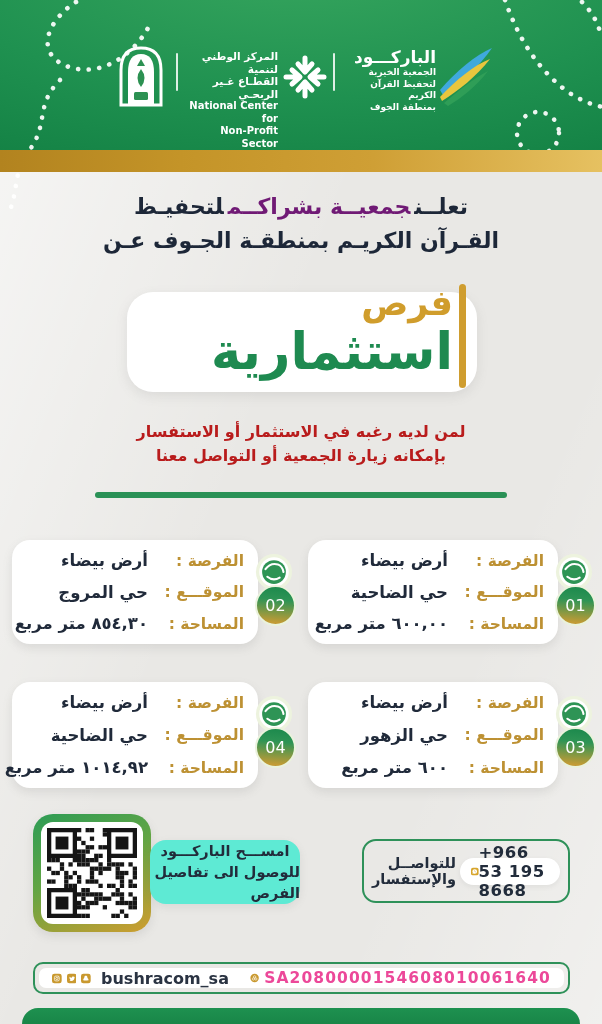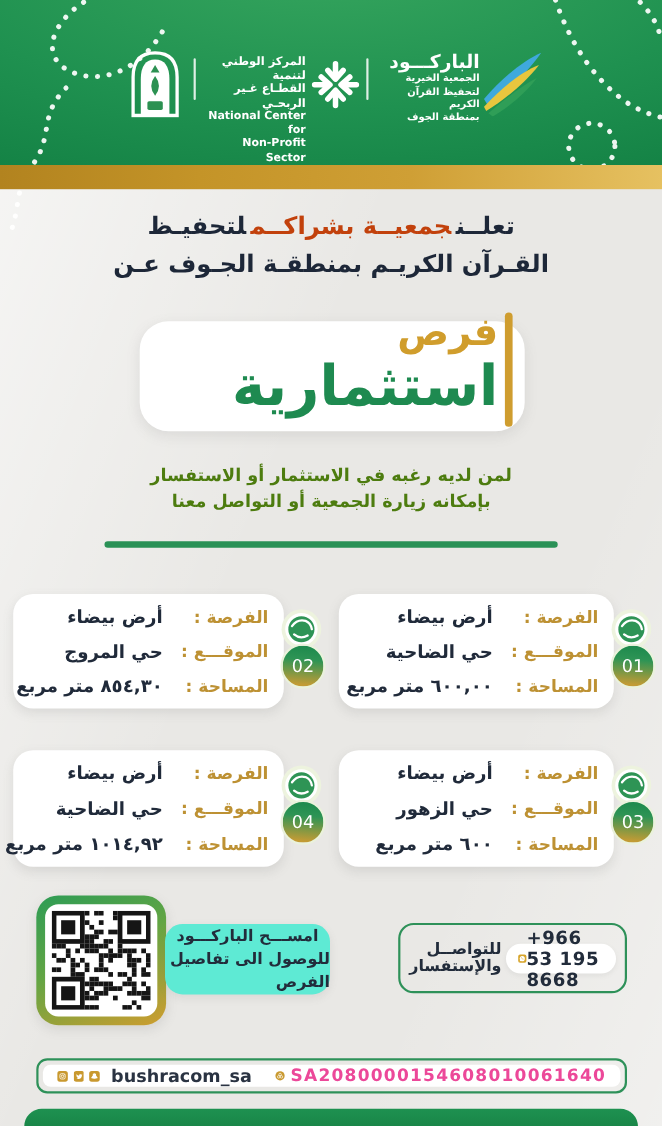--- a/index.html
+++ b/index.html
@@ -20,33 +20,33 @@
   .hdiv{position:absolute;width:1.5px;background:rgba(255,255,255,.85);border-radius:1px}
   .ncnp-text{left:186px;top:50px;width:92px;text-align:right;direction:rtl}
   .ncnp-text .ar{font-size:10.5px;font-weight:700;line-height:12.5px}
   .ncnp-text .en{font-size:10px;font-weight:700;line-height:12.5px;direction:ltr}
   .bushra-text{left:340px;top:47px;width:96px;text-align:right;direction:rtl}
   .bushra-text .name{font-size:17px;font-weight:800;line-height:20px;letter-spacing:1px}
   .bushra-text .sub{font-size:9px;font-weight:700;line-height:11.5px}
   
   .announce{position:absolute;top:190px;left:0;width:602px;text-align:center;direction:rtl;
         color:#1d2738;font-weight:800;font-size:22px;line-height:34px}
-  .announce .gold{color:#c2410c}
+  .announce .gold{color:#701a75}
   .announce span{margin:12px 2px}
   
   .title-box{position:absolute;left:127px;top:292px;width:350px;height:100px;background:#fff;
         border-radius:26px;box-shadow:0 4px 12px rgba(110,110,110,.14)}
   .title-bar{position:absolute;left:459px;top:284px;width:7px;height:104px;border-radius:4px;background:#cf9d2f}
   .title-l1{position:absolute;left:127px;top:283px;width:326px;text-align:right;direction:rtl;
         font-size:35px;font-weight:800;color:#d09d2c;line-height:40px}
   .title-l2{position:absolute;left:127px;top:320px;width:326px;text-align:right;direction:rtl;
         font-size:51px;font-weight:800;color:#1e8a50;line-height:64px}
   
   .subtitle{position:absolute;top:420px;left:0;width:602px;text-align:center;direction:rtl;
-        font-size:16px;font-weight:800;color:#4d7c0f;line-height:24px}
+        font-size:16px;font-weight:800;color:#b91c1c;line-height:24px}
   .divider{position:absolute;left:95px;top:492px;width:412px;height:6px;background:#2a9156;border-radius:3px}
   
   .card{position:absolute;background:#fff;border-radius:18px;box-shadow:0 4px 10px rgba(110,110,110,.15);
         direction:rtl;display:flex;flex-direction:column;justify-content:space-between;padding:11px 14px}
   .c1{left:308px;top:540px;width:250px;height:104px}
   .c2{left:12px;top:540px;width:246px;height:104px}
   .c3{left:308px;top:682px;width:250px;height:106px}
   .c4{left:12px;top:682px;width:246px;height:106px}
   .row{display:flex;align-items:center;gap:12px}
   .lbl{color:#bd9133;font-weight:800;font-size:15.5px;min-width:84px}

